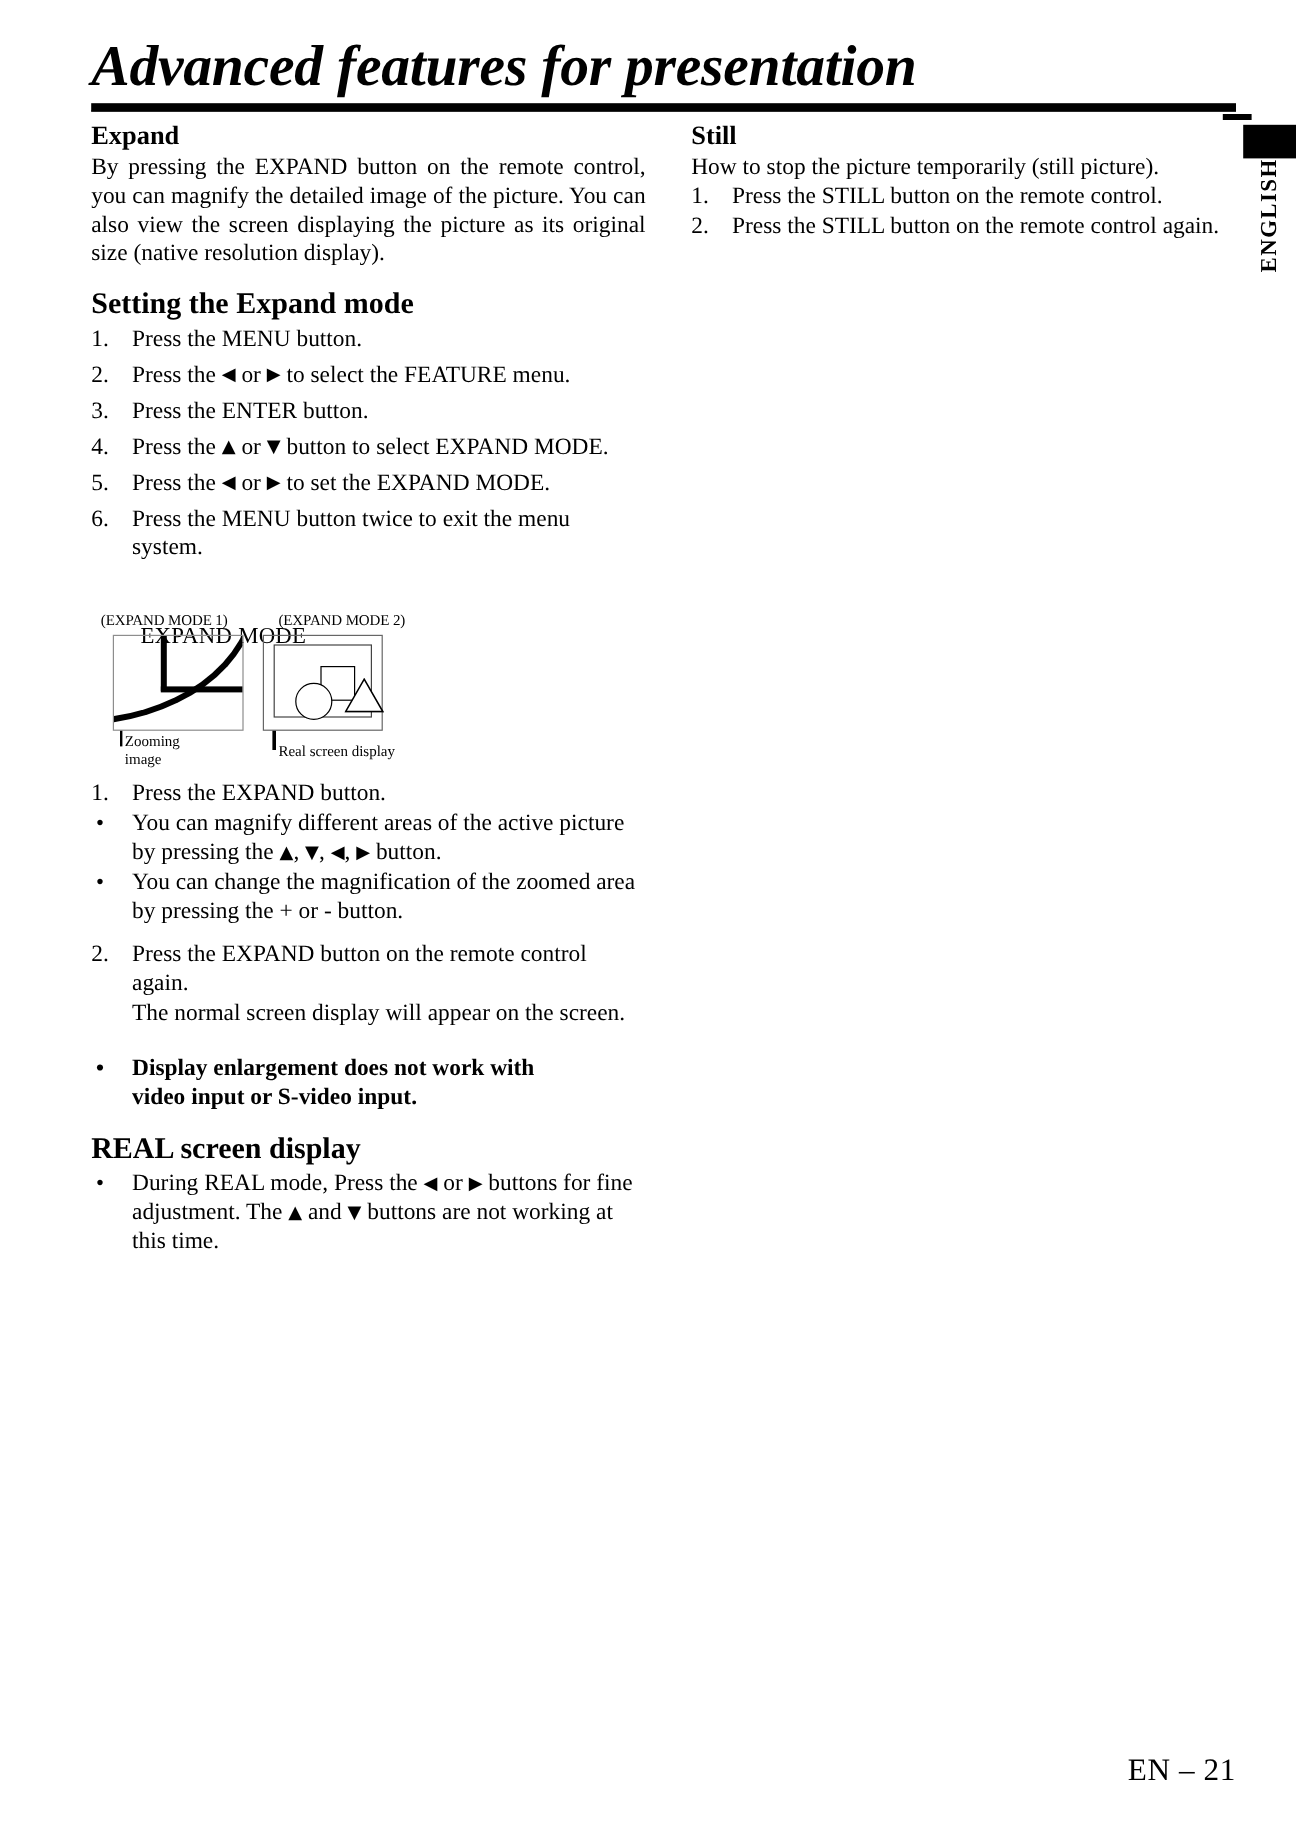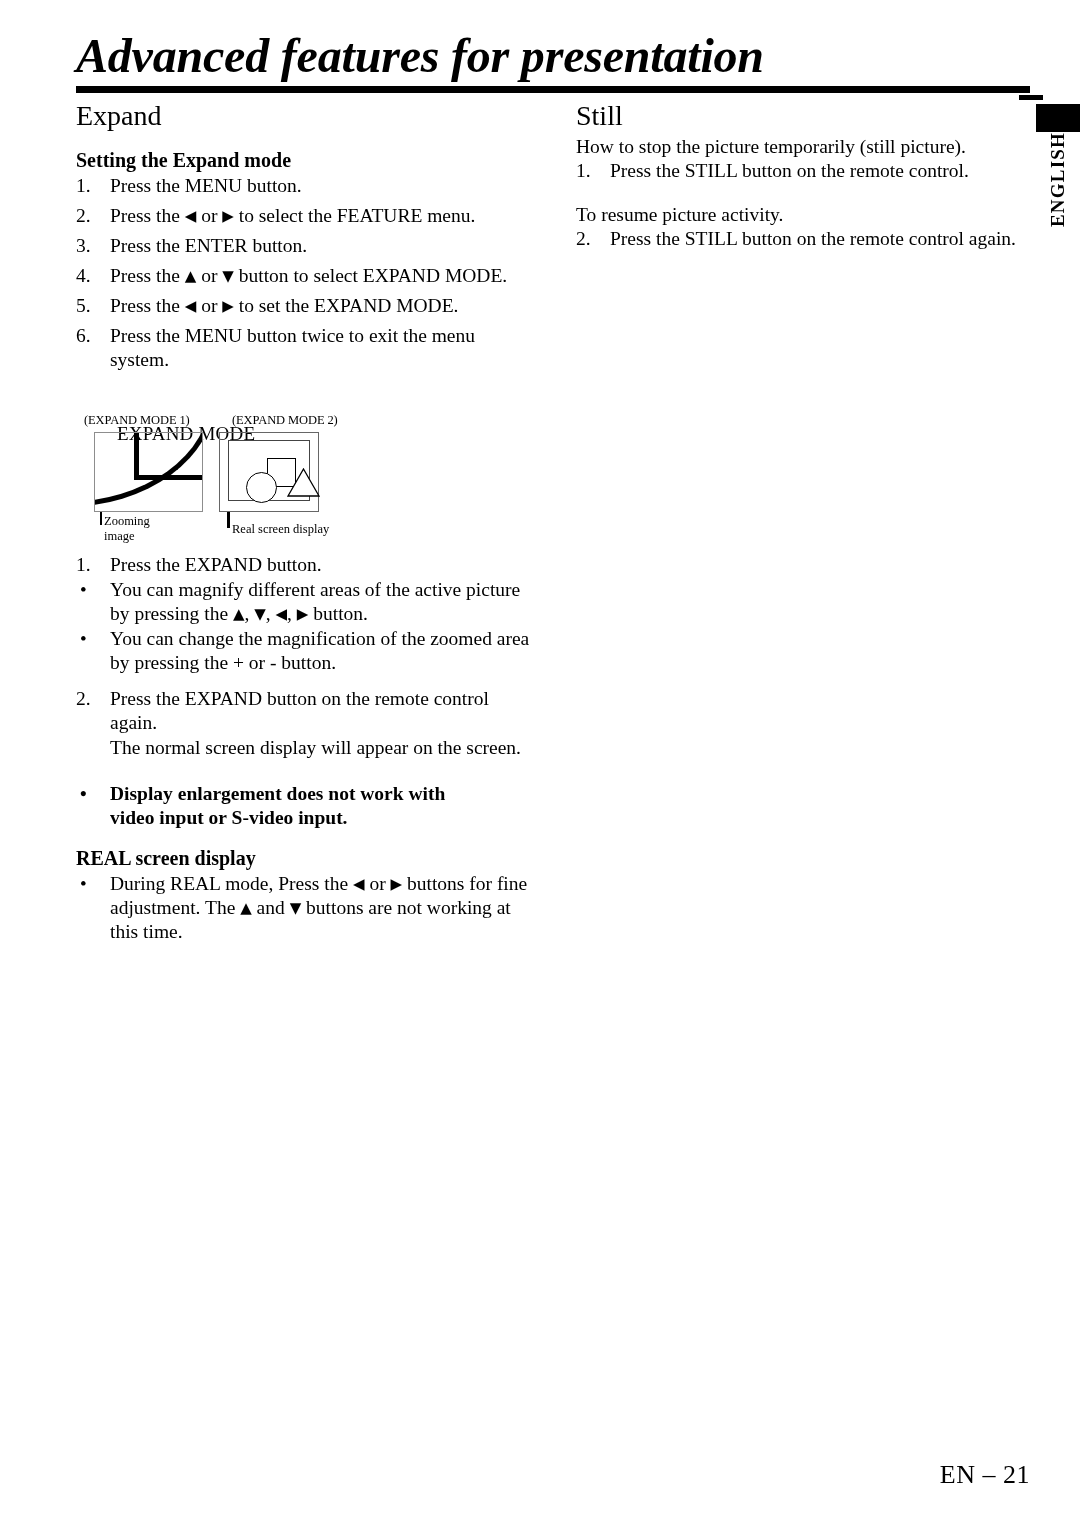--- a/index.html
+++ b/index.html
@@ -80,36 +80,36 @@
 
   
   .col {
     position: absolute;
     top: 100px;
   }
   .col-left  { left: 76px;  width: 462px; }
   .col-right { left: 576px; width: 454px; }
 
   h2.sec {
-    font-size: 28px;
-    font-weight: normal;
+    font-size: 22px;
+    font-weight: bold;
     margin: 0 0 3px 0;
     line-height: 1.15;
   }
   .para {
     font-size: 19.5px;
     line-height: 1.22;
     margin: 0;
     text-align: justify;
     text-justify: inter-word;
   }
   .para.nojust { text-align: left; }
 
   .subhead {
-    font-size: 20px;
+    font-size: 25px;
     font-weight: bold;
     margin: 16px 0 2px 0;
     line-height: 1.2;
   }
   .subhead.tight { margin-top: 10px; }
 
   
   .list { margin: 0; padding: 0; list-style: none; }
   .li {
     position: relative;
@@ -276,20 +276,21 @@
 
   <div class="eng-dash"></div>
   <div class="eng-bar"></div>
   <div class="eng-label">
     <span>ENGLISH</span>
   </div>
 
   <div class="col col-left">
 
     <h2 class="sec">Expand</h2>
+    <p class="para">By pressing the EXPAND button on the remote control, you can magnify the detailed image of the picture. You can also view the screen displaying the picture as its original size (native resolution display).</p>
 
     <div class="subhead">Setting the Expand mode</div>
 
     <ul class="list">
       <li class="li">
         <span class="mk">1.</span>
         <span class="cont">Press the MENU button.</span>
       </li>
       <li class="li">
         <span class="mk">2.</span>
@@ -394,21 +395,20 @@
     <h2 class="sec">Still</h2>
     <p class="para nojust">How to stop the picture temporarily (still picture).</p>
 
     <ul class="list">
       <li class="li tightgap">
         <span class="mk">1.</span>
         <span class="cont">Press the STILL button on the remote control.</span>
       </li>
     </ul>
 
-    <p class="para nojust" style="margin-top:20px">To resume picture activity.</p>
 
     <ul class="list">
       <li class="li">
         <span class="mk">2.</span>
         <span class="cont">Press the STILL button on the remote control again.</span>
       </li>
     </ul>
   </div>
 
   <div class="footer">EN – 21</div>

